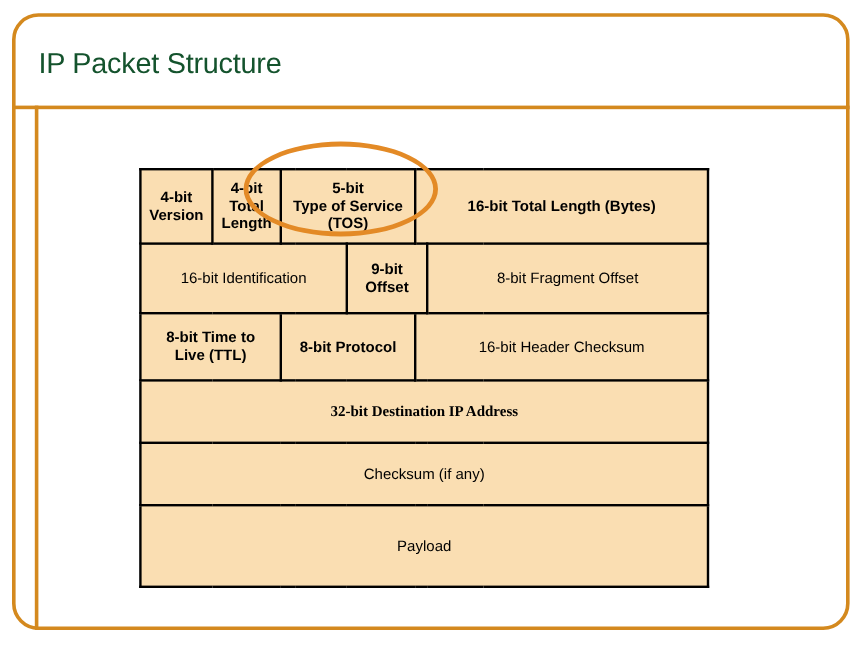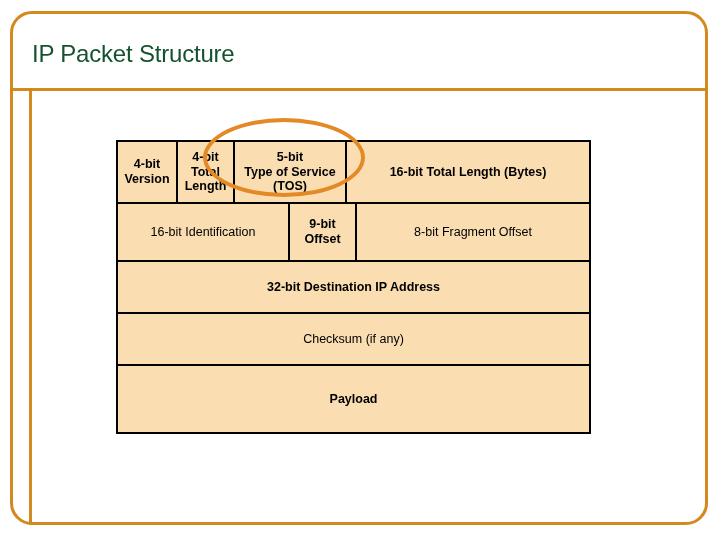--- a/index.html
+++ b/index.html
@@ -77,33 +77,33 @@
     color: #000000;
     padding: 2px 2px;
   }
   td.hdr-bold      { font-weight: bold; color: #000000; }
   td.hdr-bold-navy { font-weight: bold; color: #1D1B5E; }
   td.hdr-plain     { font-weight: normal; color: #111111; font-size: 13.5px; }
   td.row-h1 { height: 56px; }
   td.row-h2 { height: 52px; }
   td.row-h3 { height: 50px; }
   td.row-h4 { height: 46px; }
-  td.row-h5 { height: 46px; }
+  td.row-h5 { height: 46px; font-family: Liberation Serif, serif; }
   td.options {
     background: #EE7B00;
     height: 46px;
     font-size: 13.5px;
     font-weight: normal;
     color: #1a1a1a;
   }
   td.payload {
     background: #FC60CF;
     height: 62px;
     font-size: 13.5px;
-    font-weight: bold;
+    font-weight: normal;
     color: #1a1a1a;
   }
 
   
   #annotation-ellipse {
     position: absolute;
     left: 203px;
     top: 118px;
     width: 162px;
     height: 79px;
@@ -161,20 +161,32 @@
     </td>
     <td class="hdr-bold row-h2" colspan="2">
       <span>9-bit</span><br>
       <span>Offset</span>
     </td>
     <td class="hdr-plain row-h2" colspan="2">
       <span>8-bit Fragment Offset</span>
     </td>
   </tr>
 
+  <tr>
+    <td class="hdr-bold row-h3" colspan="2">
+      <span>8-bit Time to</span><br>
+      <span>Live (TTL)</span>
+    </td>
+    <td class="hdr-bold-navy row-h3" colspan="3">
+      <span>8-bit Protocol</span>
+    </td>
+    <td class="hdr-plain row-h3" colspan="3">
+      <span>16-bit Header Checksum</span>
+    </td>
+  </tr>
 
 
   <tr>
     <td class="hdr-bold-navy row-h5" colspan="8">
       <span>32-bit Destination IP Address</span>
     </td>
   </tr>
 
   <tr>
     <td class="options" colspan="8">

